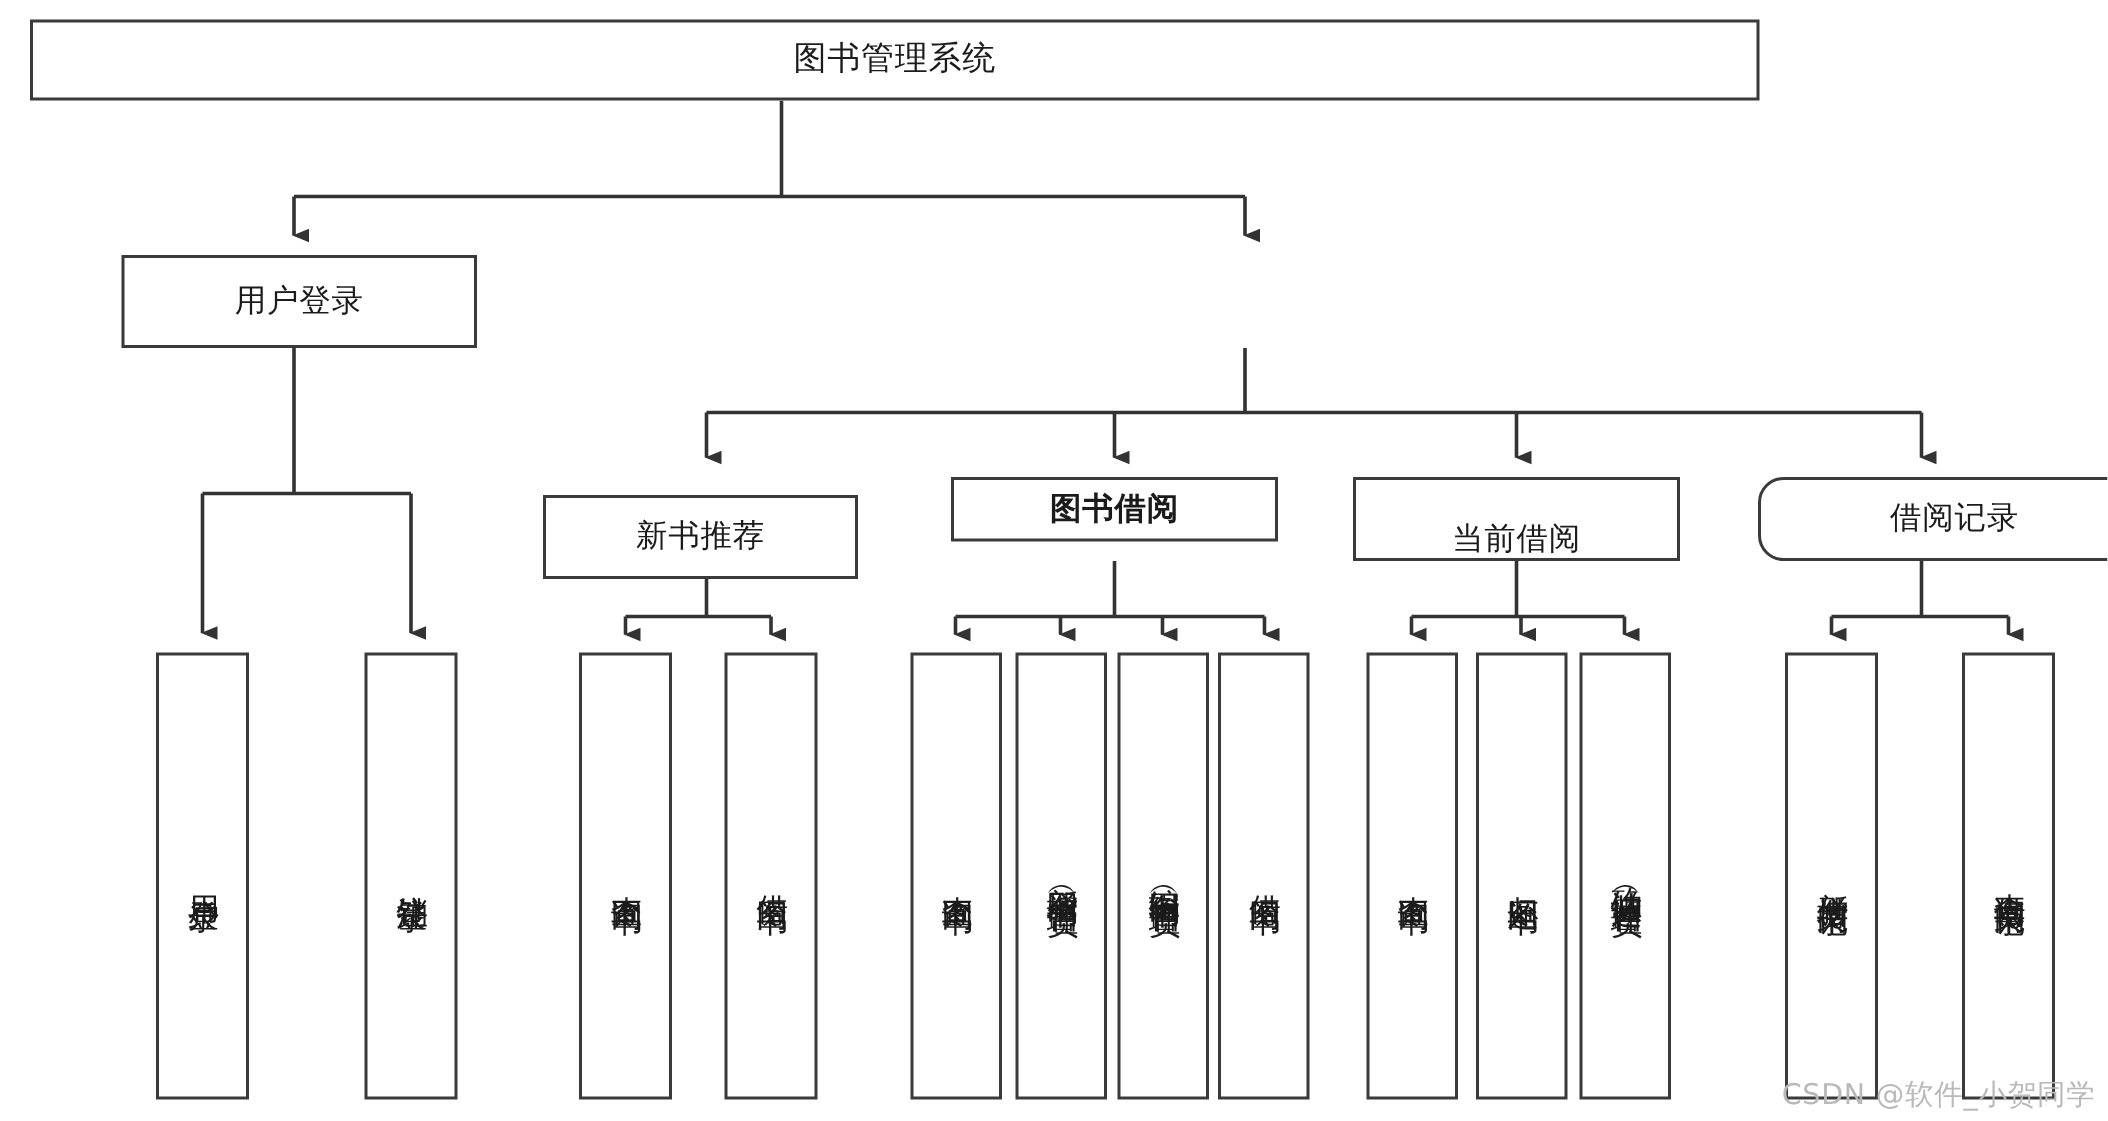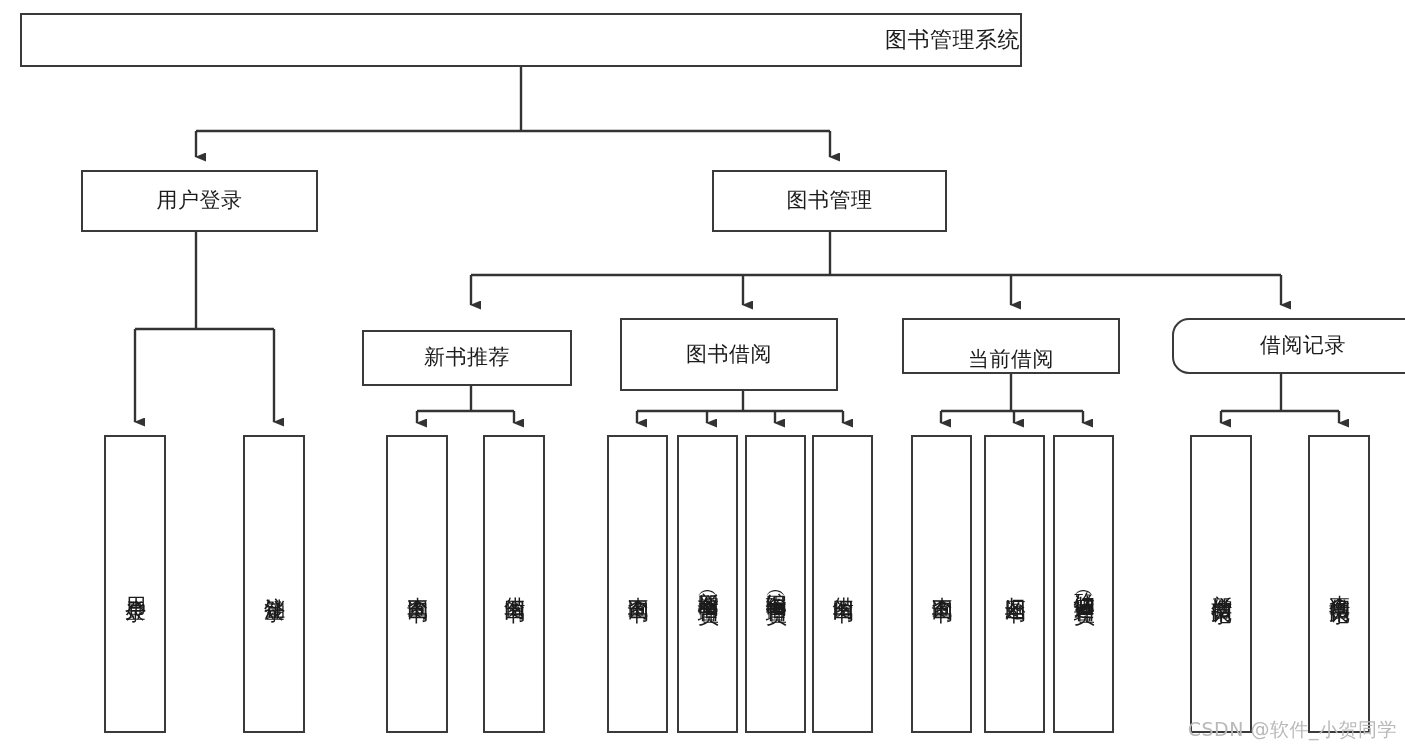--- a/index.html
+++ b/index.html
@@ -119,35 +119,32 @@
       <path d="M1014,411 L1014,423" marker-end="url(#arrow)"></path>
       <path d="M1083,411 L1083,423" marker-end="url(#arrow)"></path>
 
       <path d="M1281,374 L1281,411"></path>
       <path d="M1221,411 L1339,411"></path>
       <path d="M1221,411 L1221,423" marker-end="url(#arrow)"></path>
       <path d="M1339,411 L1339,423" marker-end="url(#arrow)"></path>
     </g>
   </svg>
 
-  <div class="node root h" style="left:20px; top:13px; width:1002px; height:54px;justify-content:flex-end;">
+  <div class="node root h" style="left:20px; top:13px; width:1153px; height:54px;">
     <span class="lbl">图书管理系统</span>
   </div>
 
   <div class="node h" style="left:81px; top:170px; width:237px; height:62px;">
     <span class="lbl">用户登录</span>
   </div>
-  <div class="node h" style="left:712px; top:170px; width:235px; height:62px;">
-    <span class="lbl">图书管理</span>
-  </div>
 
   <div class="node h" style="left:362px; top:318px; width:210px; height:56px;margin-top:12px;">
     <span class="lbl">新书推荐</span>
   </div>
-  <div class="node h" style="left:620px; top:318px; width:218px; height:73px;">
+  <div class="node h" style="left:634px; top:318px; width:218px; height:43px;font-weight:bold;">
     <span class="lbl">图书借阅</span>
   </div>
   <div class="node h" style="left:902px; top:318px; width:218px; height:56px;align-items:flex-end;">
     <span class="lbl">当前借阅</span>
   </div>
   <div class="node h" style="left:1172px; top:318px; width:262px; height:56px;border-radius:17px;">
     <span class="lbl">借阅记录</span>
   </div>
 
   <div class="node v" style="left:104px; top:435px; width:62px; height:298px;">

